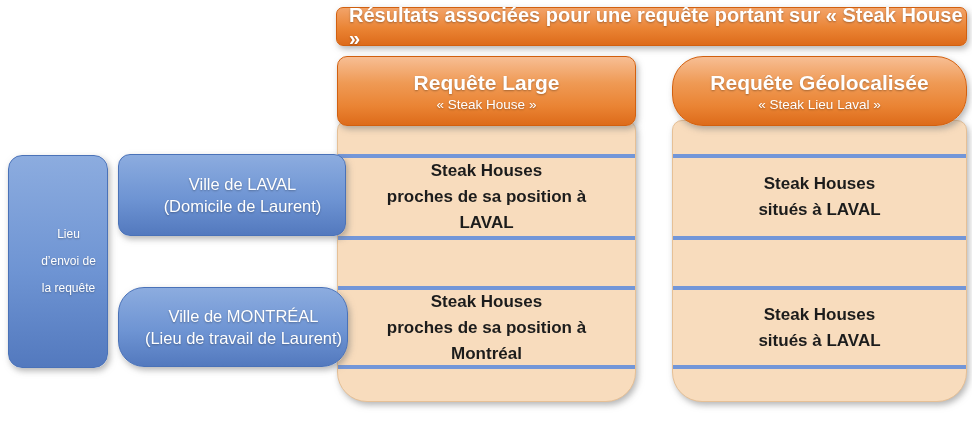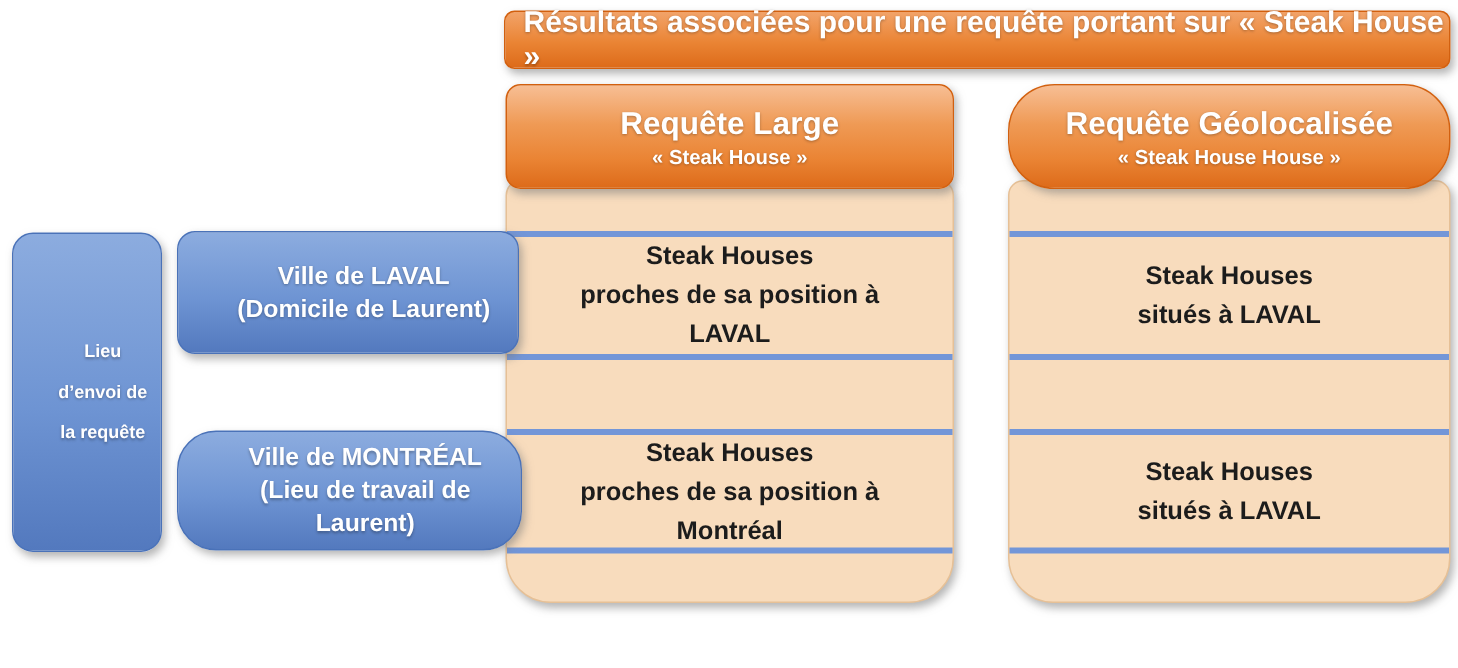--- a/index.html
+++ b/index.html
@@ -41,21 +41,21 @@
     background:linear-gradient(180deg, var(--header-light) 0%, #EF9A55 38%, var(--orange-mid) 72%, var(--orange-dark) 100%);
     border:1px solid var(--orange-border);
     color:#ffffff; text-align:center;
     display:flex; flex-direction:column; align-items:center; justify-content:center;
     text-shadow:0 1px 2px rgba(0,0,0,.3);
     box-sizing:border-box;
   }
   .col-header.mid   { left:337px; width:299px; }
   .col-header.right { left:672px; width:295px;border-radius:31px; }
   .col-header .title    { font-weight:bold; font-size:21px; line-height:26px; }
-  .col-header .subtitle { font-weight:bold; font-size:13.5px; line-height:17px; }
+  .col-header .subtitle { font-weight:normal; font-size:13.5px; line-height:17px; }
 
   
   .hline { position:absolute; height:4px; background:var(--line-blue); z-index:2; }
   .hline.mid   { left:338px; width:297px; }
   .hline.right { left:673px; width:293px; }
   .hline.l1 { top:154px; } .hline.l2 { top:236px; }
   .hline.l3 { top:286px; } .hline.l4 { top:365px; }
 
   
   .cell {
@@ -66,21 +66,21 @@
   }
   .cell.mid   { left:337px; width:299px; }
   .cell.right { left:672px; width:295px; }
   .cell.r1 { top:158px; height:78px; }
   .cell.r2 { top:290px; height:75px; }
 
   
   .bluebox {
     background:linear-gradient(180deg, var(--blue-light) 0%, #6E94D3 55%, var(--blue-dark) 100%);
     border:1px solid var(--blue-border);
-    color:#ffffff; font-weight:bold; text-align:center;
+    color:#ffffff; font-weight:normal; text-align:center;
     display:flex; align-items:center; justify-content:center;
     text-shadow:0 1px 2px rgba(0,0,0,.3);
     white-space:pre-line; box-sizing:border-box;padding-left:21px;
   }
   .left-panel {
     position:absolute; left:8px; top:155px; width:100px; height:213px;
     border-radius:14px; z-index:6; font-size:12px; line-height:27px;
   }
   .rowbox { position:absolute; left:118px; z-index:6; border-radius:12px; font-size:16.5px; line-height:22px; }
   .rowbox.r1 { top:154px; width:228px; height:82px; }
@@ -111,21 +111,21 @@
   <div class="hline right l2"></div>
   <div class="hline right l3"></div>
   <div class="hline right l4"></div>
 
   <div class="col-header mid shadow">
     <div class="title">Requête Large</div>
     <div class="subtitle">« Steak House »</div>
   </div>
   <div class="col-header right shadow">
     <div class="title">Requête Géolocalisée</div>
-    <div class="subtitle">« Steak House  House »</div>
+    <div class="subtitle">« Steak Lieu  Laval »</div>
   </div>
 
   <div class="cell mid r1">Steak Houses
 proches de sa position à
 LAVAL</div>
   <div class="cell mid r2">Steak Houses
 proches de sa position à
 Montréal</div>
   <div class="cell right r1">Steak Houses
 situés à LAVAL</div>

